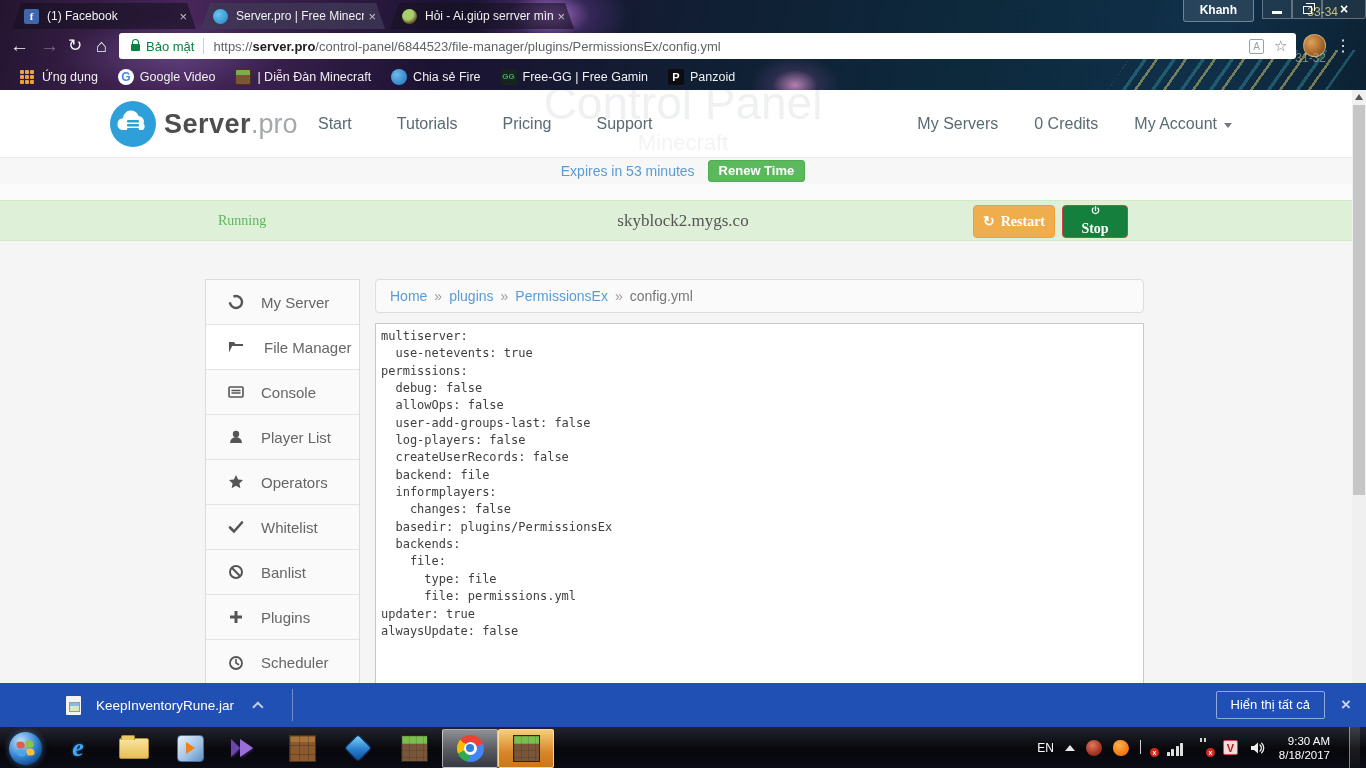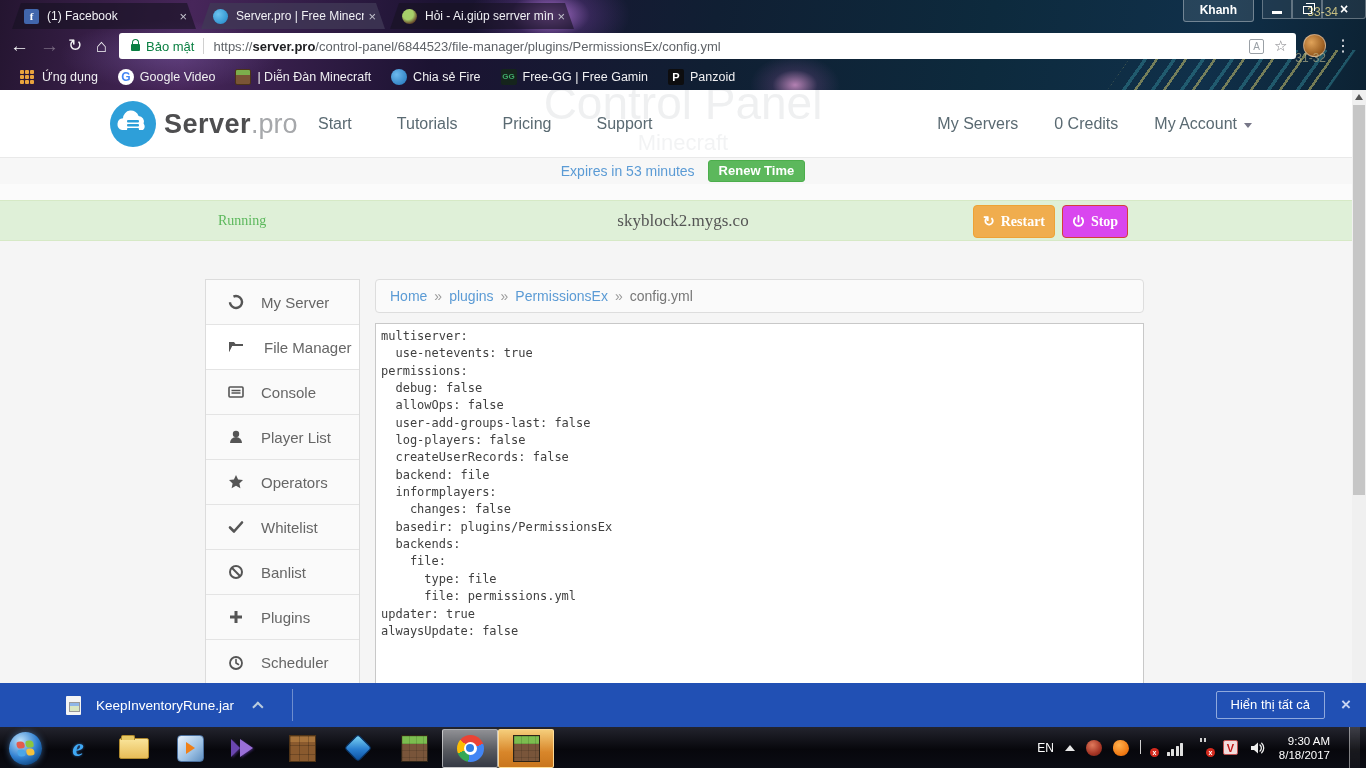--- a/index.html
+++ b/index.html
@@ -92,38 +92,38 @@
   .wm-title { position:absolute; left:0; right:0; top:-14px; text-align:center; font-size:46px; font-weight:300;
     color:rgba(130,140,150,.13); z-index:0; }
   .wm-sub { position:absolute; left:0; right:0; top:40px; text-align:center; font-size:22px; font-weight:300;
     color:rgba(130,140,150,.10); z-index:0; }
   .brand { position:absolute; left:110px; top:11px; display:flex; align-items:center; z-index:1; }
   .brand-icon { width:46px; height:46px; }
   .brand-name { font-size:27px; font-weight:bold; color:#4e4e50; margin-left:8px; letter-spacing:.5px; }
   .brand-tld { font-size:27px; font-weight:300; color:#a6a8ab; }
   .main-nav { position:absolute; left:318px; top:0; height:68px; display:flex; align-items:center; gap:45px; z-index:1; }
   .main-nav .nav-link { font-size:16px; color:#5a6a72; }
-  .user-nav { position:absolute; right:114px; top:0; height:68px; display:flex; align-items:center; gap:36px; z-index:1; }
+  .user-nav { position:absolute; right:134px; top:0; height:68px; display:flex; align-items:center; gap:36px; z-index:1; }
   .user-nav .nav-link { font-size:16px; color:#5a6a72; display:flex; align-items:center; }
   .caret-down { width:0; height:0; border-left:4px solid transparent; border-right:4px solid transparent;
     border-top:5px solid #778; margin-left:7px; margin-top:3px; }
 
   .expires-bar { height:26px; background:#f7f7f7; display:flex; align-items:center; justify-content:center; gap:13px; }
   .expires-label { font-size:14px; color:#5b9bd5; }
   .renew-btn { background:#5cb85c; border:1px solid #4cae4c; color:#fff; font-size:13px; font-weight:bold;
     padding:2px 10px 3px; border-radius:3px; }
   .gap-strip { height:16px; background:#fbfbfb; }
 
   .status-bar { position:relative; height:41px; background:#dff0d8; border-top:1px solid #d6e9c6; border-bottom:1px solid #d6e9c6;font-family:Liberation Serif, serif; }
   .status-state { position:absolute; left:218px; top:12px; font-size:14px; color:#5cb85c; }
   .status-domain { position:absolute; left:0; right:0; top:10px; text-align:center; font-size:17px; color:#555; }
   .srv-btn { position:absolute; top:4px; height:33px; border-radius:4px; color:#fff; font-size:14px; font-weight:bold;
     display:flex; align-items:center; justify-content:center; gap:6px; }
   .restart-btn { left:973px; width:82px; background:#f0ad4e; border:1px solid #eea236; }
-  .stop-btn { left:1062px; width:66px; background:#d946ef; border:1px solid #d43f3a; }
+  .stop-btn { left:1062px; width:66px; background:#15803d; border:1px solid #d43f3a;flex-direction:column; }
   .btn-ic { font-size:14px; font-weight:bold; }
 
   .content { position:absolute; top:153px; left:0; right:0; bottom:0; background:#f5f5f5; }
   .sidebar { position:absolute; left:205px; top:36px; width:155px; border:1px solid #dcdcdc; background:#fff; }
   .side-item { height:45px; display:flex; align-items:center; padding-left:22px; gap:17px;
     background:#fafafa; border-bottom:1px solid #e4e4e4; }
   .side-item.active { background:#fff;gap:20px; }
   .side-item:last-child { border-bottom:none; }
   .side-label { font-size:15px; color:#666; }
   .side-ic { width:16px; height:16px; flex:0 0 16px; }

